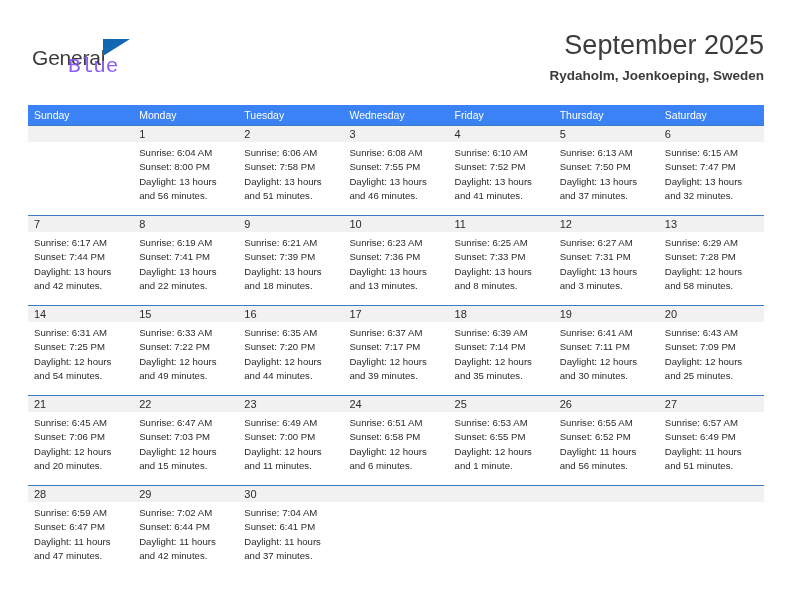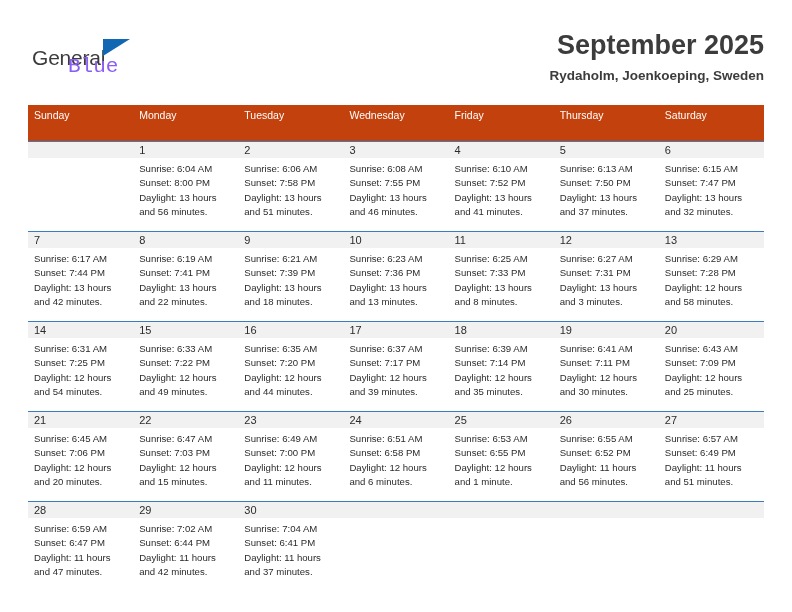--- a/index.html
+++ b/index.html
@@ -68,43 +68,43 @@
     position: absolute;
     right: 0;
     top: 0;
     text-align: right;
   }
   .cal-title {
     font-size: 27px;
     color: #3c3c3c;
     line-height: 34px;
     white-space: nowrap;
-    font-weight: bold;
+    font-weight: normal;
     margin: 0;
   }
   .cal-subtitle {
     font-size: 13.5px;
     color: #3c3c3c;
     line-height: 20px;
     white-space: nowrap;
     margin: 4px 0 0 0;
     font-weight: bold;
   }
 
   
   .calendar {
     position: absolute;
     left: 28px;
     top: 105px;
     width: 736px;
   }
   .weekday-row {
     display: flex;
-    background: #c2410c;
-    height: 36px;
+    background: #3b82f6;
+    height: 20px;
   }
   .weekday {
     flex: 1 1 0;
     color: #ffffff;
     font-size: 10.5px;
     line-height: 20px;
     padding-left: 6px;
     white-space: nowrap;
     overflow: hidden;
   }

